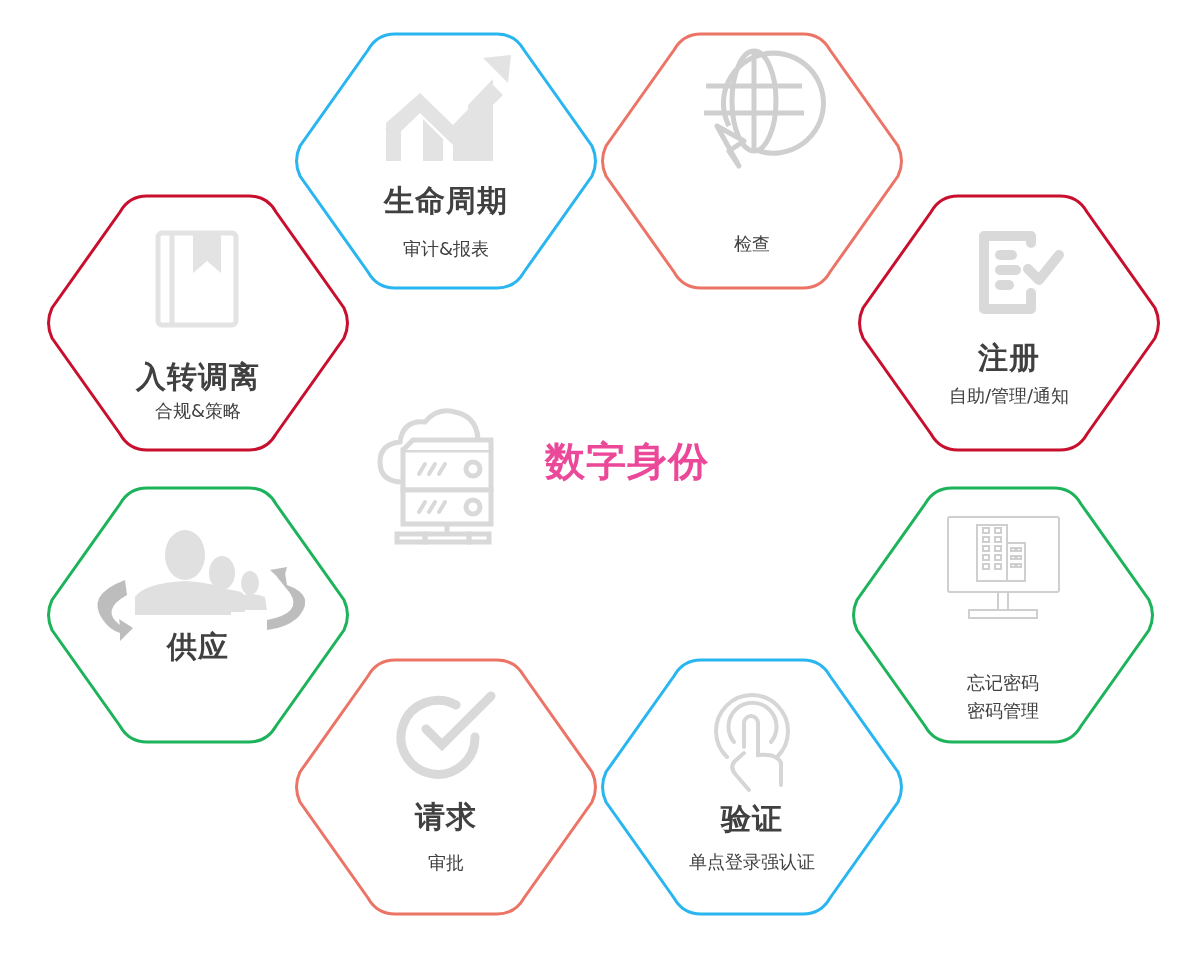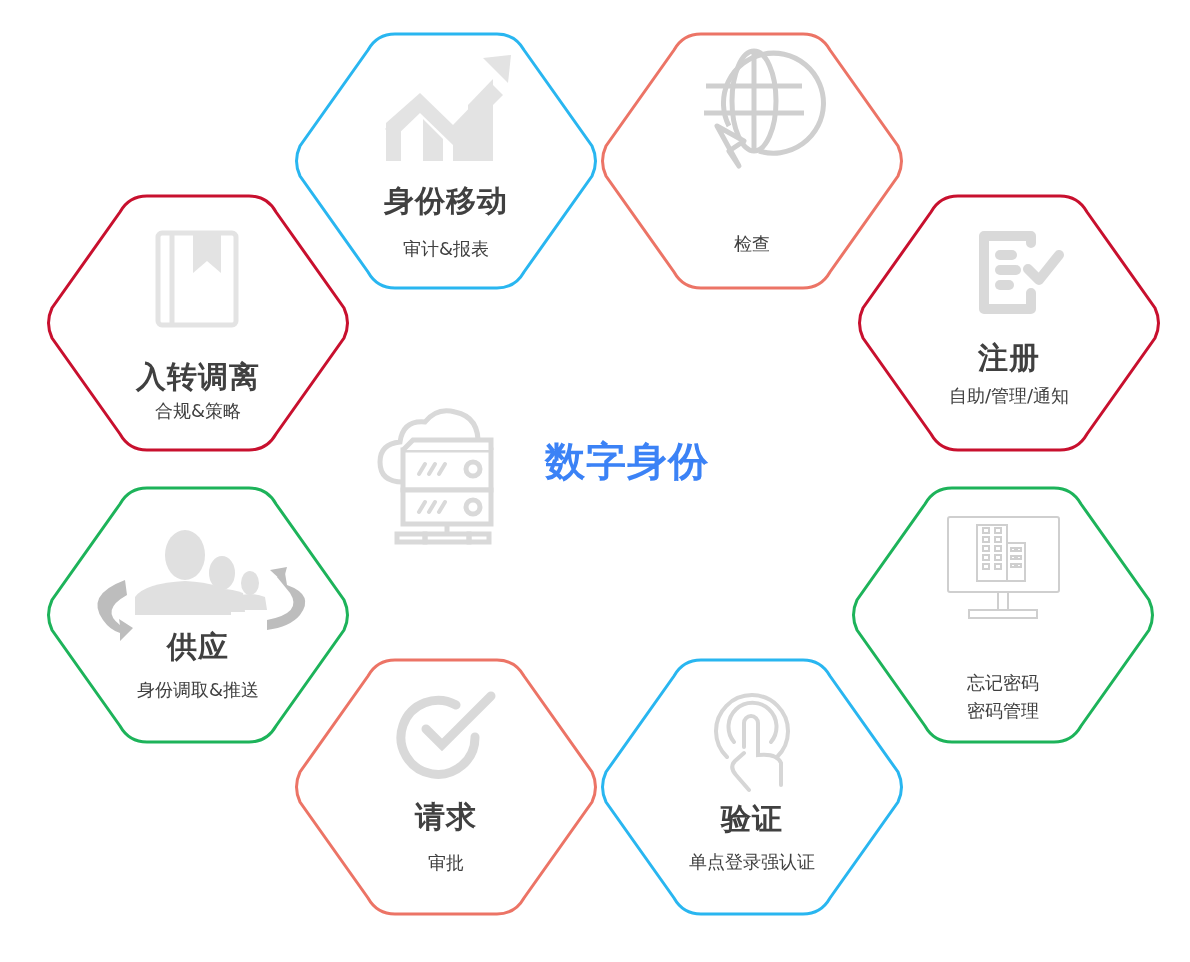--- a/index.html
+++ b/index.html
@@ -5,21 +5,21 @@
   html, body { margin: 0; padding: 0; background: #ffffff; }
   body { width: 1190px; height: 962px; position: relative; overflow: hidden;
          font-family: "DejaVu Sans", "Liberation Sans", sans-serif; }
   .hex { position: absolute; width: 306px; height: 260px; }
   .hex svg.frame { position: absolute; left: 0; top: 0; width: 306px; height: 260px; overflow: visible; }
   .hex .icon { position: absolute; left: 0; top: 0; width: 306px; height: 260px; pointer-events: none; }
   .hex .title { position: absolute; left: 0; width: 306px; text-align: center;
                 font-size: 30px; font-weight: bold; color: #404040; letter-spacing: 1px; }
   .hex .sub { position: absolute; left: 0; width: 306px; text-align: center;
               font-size: 18px; color: #404040; line-height: 30px; }
-  .center-title { position: absolute; left: 545px; top: 436px; color: #3b82f6;
+  .center-title { position: absolute; left: 545px; top: 436px; color: #ec4899;
                   font-size: 40px; font-weight: bold; line-height: 50px; letter-spacing: 1px; }
   .center-icon { position: absolute; left: 375px; top: 402px; width: 130px; height: 150px; }
 </style>
 </head>
 <body>
 
 <svg width="0" height="0" style="position:absolute">
   <defs>
     <path id="hexpath" d="M 102 3 L 204 3 Q 222 3 231 19 L 299 115 Q 306 130 299 145 L 231 241 Q 222 257 204 257 L 102 257 Q 84 257 75 241 L 7 145 Q 0 130 7 115 L 75 19 Q 84 3 102 3 Z"></path>
   </defs>
@@ -31,21 +31,21 @@
     </svg>
   <svg class="icon">
     <g fill="#e3e3e3">
       <path d="M 93 92 L 127 62 L 160 94 L 187 66 L 187 130 L 160 130 L 160 108 L 127 78 L 108 96 L 108 130 L 93 130 Z"></path>
       <path d="M 130 88 L 150 108 L 150 130 L 130 130 Z"></path>
       <path d="M 175 74 L 200 48 L 200 130 L 175 130 Z"></path>
       <path d="M 92 98 L 127 66 L 160 98 L 200 54 L 210 64 L 160 114 L 127 82 L 102 106 Z"></path>
       <path d="M 190 27 L 218 24 L 215 52 Z"></path>
     </g>
   </svg>
-  <div class="title" style="top:150px;">身份移动</div>
+  <div class="title" style="top:150px;">生命周期</div>
   <div class="sub" style="top:203px;">审计&amp;报表</div>
 </div>
 
 <div class="hex" style="left:599px; top:31px;">
   <svg class="frame">
       <use href="#hexpath" fill="#fff" stroke="#ec7466" stroke-width="3"></use>
     </svg>
   <svg class="icon">
     <g fill="none" stroke="#cfcfcf" stroke-width="5">
       <path d="M 130 95 A 50 50 0 1 1 160 120"></path>
@@ -102,21 +102,20 @@
       <ellipse cx="177" cy="88" rx="13" ry="17"></ellipse>
       <path d="M 156 108 Q 177 100 198 108 L 200 127 L 154 127 Z"></path>
       <ellipse cx="140" cy="70" rx="20" ry="25"></ellipse>
       <path d="M 90 112 Q 100 98 140 96 Q 180 98 186 112 L 186 130 L 90 130 Z"></path>
     </g>
     <path d="M 80 95 Q 40 110 58 135 Q 65 145 75 148 L 75 156 L 88 143 L 74 134 L 75 140 Q 55 125 82 110 Z" fill="#bdbdbd"></path>
     <path d="M 232 92 L 240 88 L 242 100 Q 270 110 255 130 Q 245 142 222 145 L 222 135 Q 258 128 245 108 Z" fill="#bdbdbd"></path>
     <path d="M 225 85 L 242 82 L 238 97 Z" fill="#bdbdbd"></path>
   </svg>
   <div class="title" style="top:142px;text-align:center;">供应</div>
-  <div class="sub" style="top:190px;">身份调取&amp;推送</div>
 </div>
 
 <div class="hex" style="left:850px; top:485px;">
   <svg class="frame">
       <use href="#hexpath" fill="#fff" stroke="#1db35a" stroke-width="3"></use>
     </svg>
   <svg class="icon">
     <g fill="none" stroke="#cfcfcf" stroke-width="2">
       <rect x="98" y="32" width="111" height="75" rx="2"></rect>
       <path d="M 148 107 L 148 125 M 158 107 L 158 125"></path>

